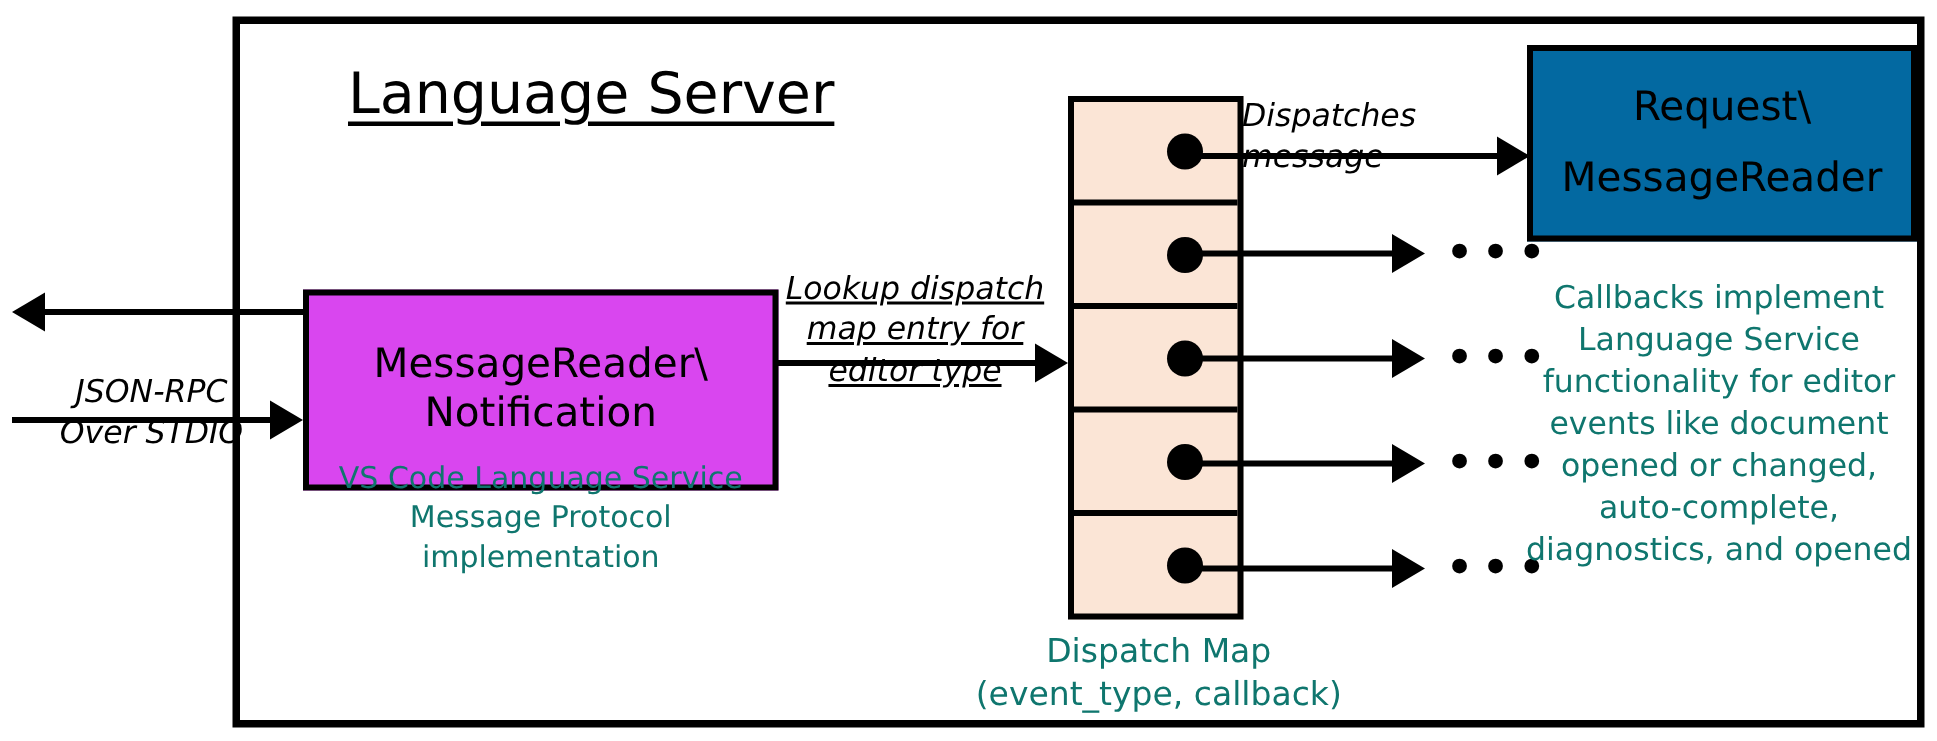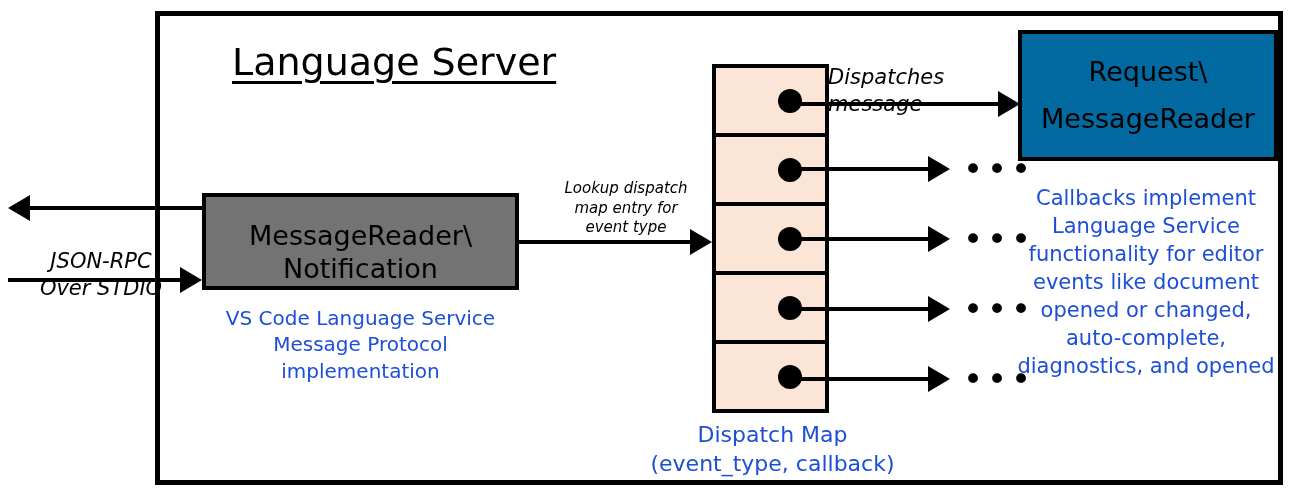--- a/index.html
+++ b/index.html
@@ -71,45 +71,44 @@
     display: flex;
     flex-direction: column;
     align-items: center;
     justify-content: center;
     color: #000000;
   }
   .box-reader {
     left: 202px;
     top: 193px;
     width: 317px;
-    height: 97px;
-    background: #737373;
+    height: 134px;
+    background: #d946ef;
     font-size: 27px;
     line-height: 1.22;
-    justify-content: flex-end;
   }
   .box-callback {
     left: 1018px;
     top: 30px;
     width: 260px;
     height: 131px;
     background: #0369a1;
     font-size: 27px;
     line-height: 1.2;
     gap: 15px;
   }
   .box-line { white-space: nowrap; }
 
   
   .caption {
     position: absolute;
     text-align: center;
     font-size: 20px;
     line-height: 1.32;
-    color: #1d4ed8;
+    color: #0f766e;
   }
   .cap-reader {
     left: 202px;
     top: 305px;
     width: 317px;
   }
   .cap-dispatch {
     left: 650px;
     top: 420px;
     width: 245px;
@@ -133,24 +132,25 @@
     margin-top: 24px;
   }
   .lbl-jsonrpc {
     left: 26px;
     top: 224px;
     width: 150px;
     font-size: 21px;
     text-align: center;
   }
   .lbl-lookup {
-    left: 532px;
+    left: 516px;
     top: 155px;
     width: 188px;
-    font-size: 15px;
+    font-size: 21px;
+    text-decoration: underline;
   }
   .lbl-dispatches {
     left: 828px;
     top: 40px;
     width: 140px;
     font-size: 21px;
     text-align: left;
   }
 
   
@@ -220,21 +220,21 @@
   <div class="caption cap-reader">
     <div>VS Code Language Service</div>
     <div>Message Protocol implementation</div>
   </div>
 
   <div class="hline" style="left:517px; top:240px; width:176px;"></div>
   <div class="arrow-right" style="left:690px; top:229px;"></div>
   <div class="edge-label lbl-lookup">
     <div>Lookup dispatch</div>
     <div>map entry for</div>
-    <div>event type</div>
+    <div>editor type</div>
   </div>
 
   <div class="dispatch-map">
     <div class="dispatch-row">
       <span class="dispatch-dot"></span>
     </div>
     <div class="dispatch-row">
       <span class="dispatch-dot"></span>
     </div>
     <div class="dispatch-row">

